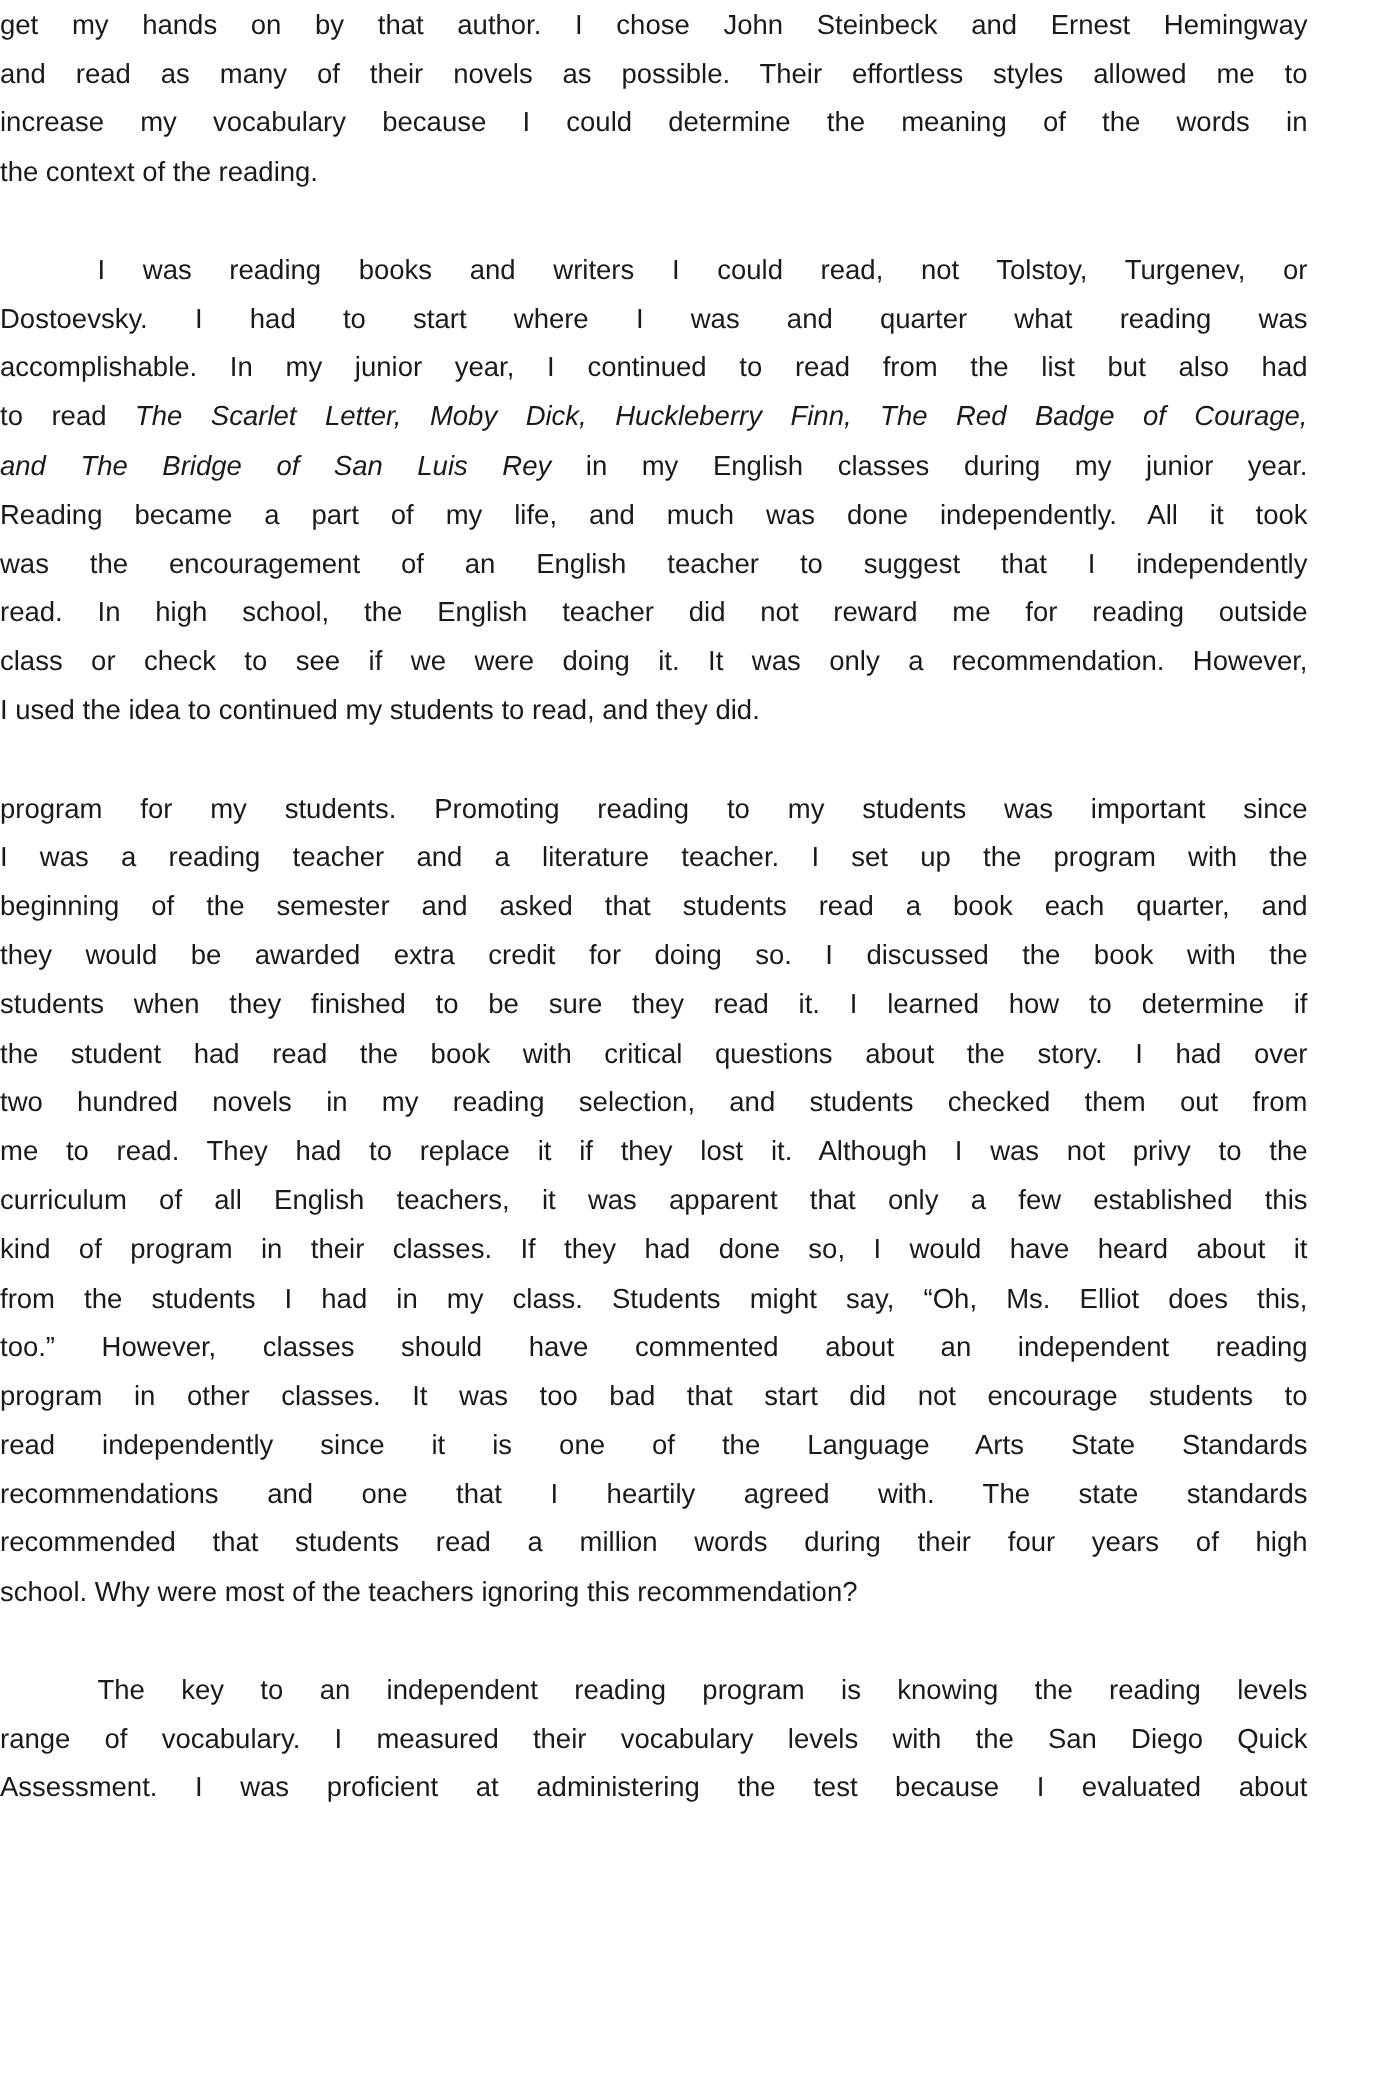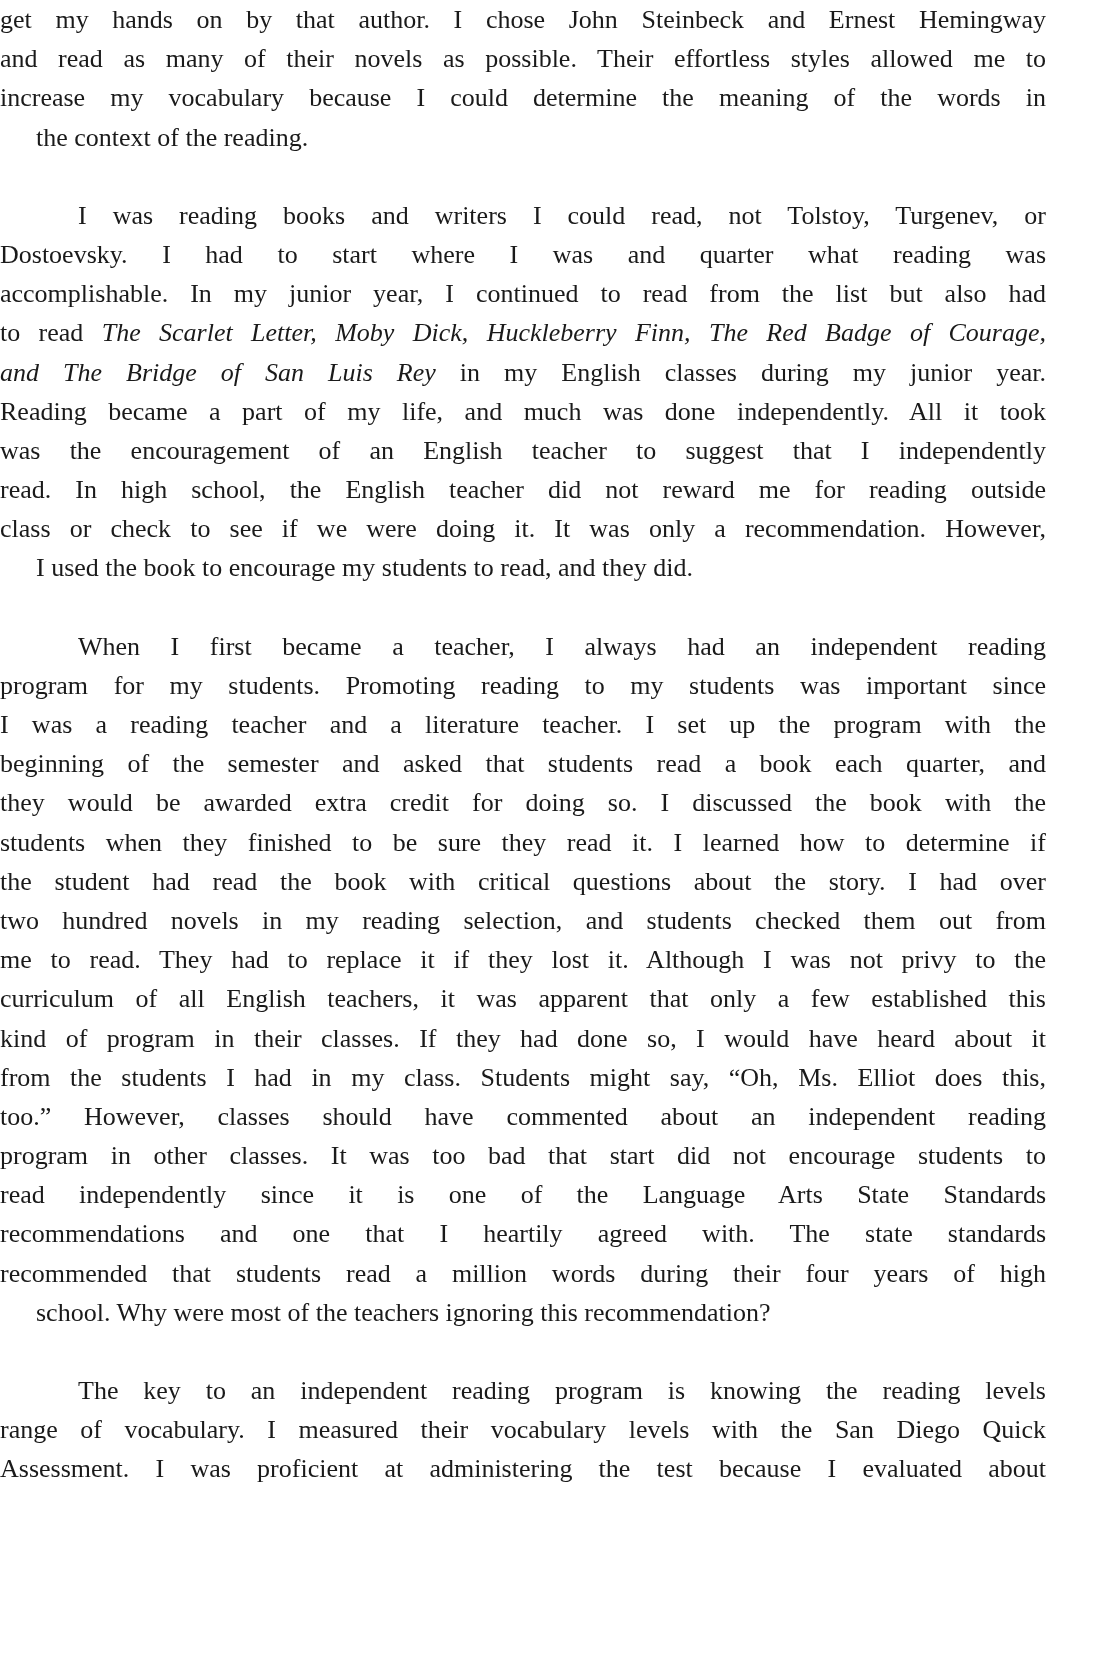--- a/index.html
+++ b/index.html
@@ -12,39 +12,38 @@
       height: 1667px;
       overflow: hidden;
       position: relative;
     }
     .page {
       position: absolute;
       left: 0;
       top: 0;
       width: 1046px;
       padding: 0 0 0 0;
-      font-family: Liberation Serif, serif;
-      font-size: 26px;
+      font-family: Liberation Sans, sans-serif;
+      font-size: 22px;
       color: #1a1a1a;
     }
     .paragraph {
       margin: 0 0 39px 0;
     }
     .line {
       display: block;
       height: 39.2px;
       line-height: 39.2px;
       white-space: nowrap;
       text-align: justify;
       text-align-last: justify;
       overflow: visible;
     }
     .line.last {
       text-align-last: left;
-      padding-left: 36px;
     }
     .line.indent {
       padding-left: 78px;
     }
     .line .seg-italic {
       font-style: italic;
     }
   </style>
 </head>
 <body>
@@ -59,24 +58,23 @@
     <div class="paragraph">
       <span class="line indent"><span>I was reading books and writers I could read, not Tolstoy, Turgenev, or</span></span>
       <span class="line"><span>Dostoevsky. I had to start where I was and quarter what reading was</span></span>
       <span class="line"><span>accomplishable. In my junior year, I continued to read from the list but also had</span></span>
       <span class="line"><span>to read </span><span class="seg-italic">The Scarlet Letter, Moby Dick, Huckleberry Finn, The Red Badge of Courage,</span></span>
       <span class="line"><span class="seg-italic">and The Bridge of San Luis Rey</span><span> in my English classes during my junior year.</span></span>
       <span class="line"><span>Reading became a part of my life, and much was done independently. All it took</span></span>
       <span class="line"><span>was the encouragement of an English teacher to suggest that I independently</span></span>
       <span class="line"><span>read. In high school, the English teacher did not reward me for reading outside</span></span>
       <span class="line"><span>class or check to see if we were doing it. It was only a recommendation. However,</span></span>
-      <span class="line last"><span>I used the book to encourage my students to read, and they did.</span></span>
+      <span class="line last"><span>I used the idea to continued my students to read, and they did.</span></span>
     </div>
     <div class="paragraph">
-      <span class="line indent"><span>When I first became a teacher, I always had an independent reading</span></span>
       <span class="line"><span>program for my students. Promoting reading to my students was important since</span></span>
       <span class="line"><span>I was a reading teacher and a literature teacher. I set up the program with the</span></span>
       <span class="line"><span>beginning of the semester and asked that students read a book each quarter, and</span></span>
       <span class="line"><span>they would be awarded extra credit for doing so. I discussed the book with the</span></span>
       <span class="line"><span>students when they finished to be sure they read it. I learned how to determine if</span></span>
       <span class="line"><span>the student had read the book with critical questions about the story. I had over</span></span>
       <span class="line"><span>two hundred novels in my reading selection, and students checked them out from</span></span>
       <span class="line"><span>me to read. They had to replace it if they lost it. Although I was not privy to the</span></span>
       <span class="line"><span>curriculum of all English teachers, it was apparent that only a few established this</span></span>
       <span class="line"><span>kind of program in their classes. If they had done so, I would have heard about it</span></span>

